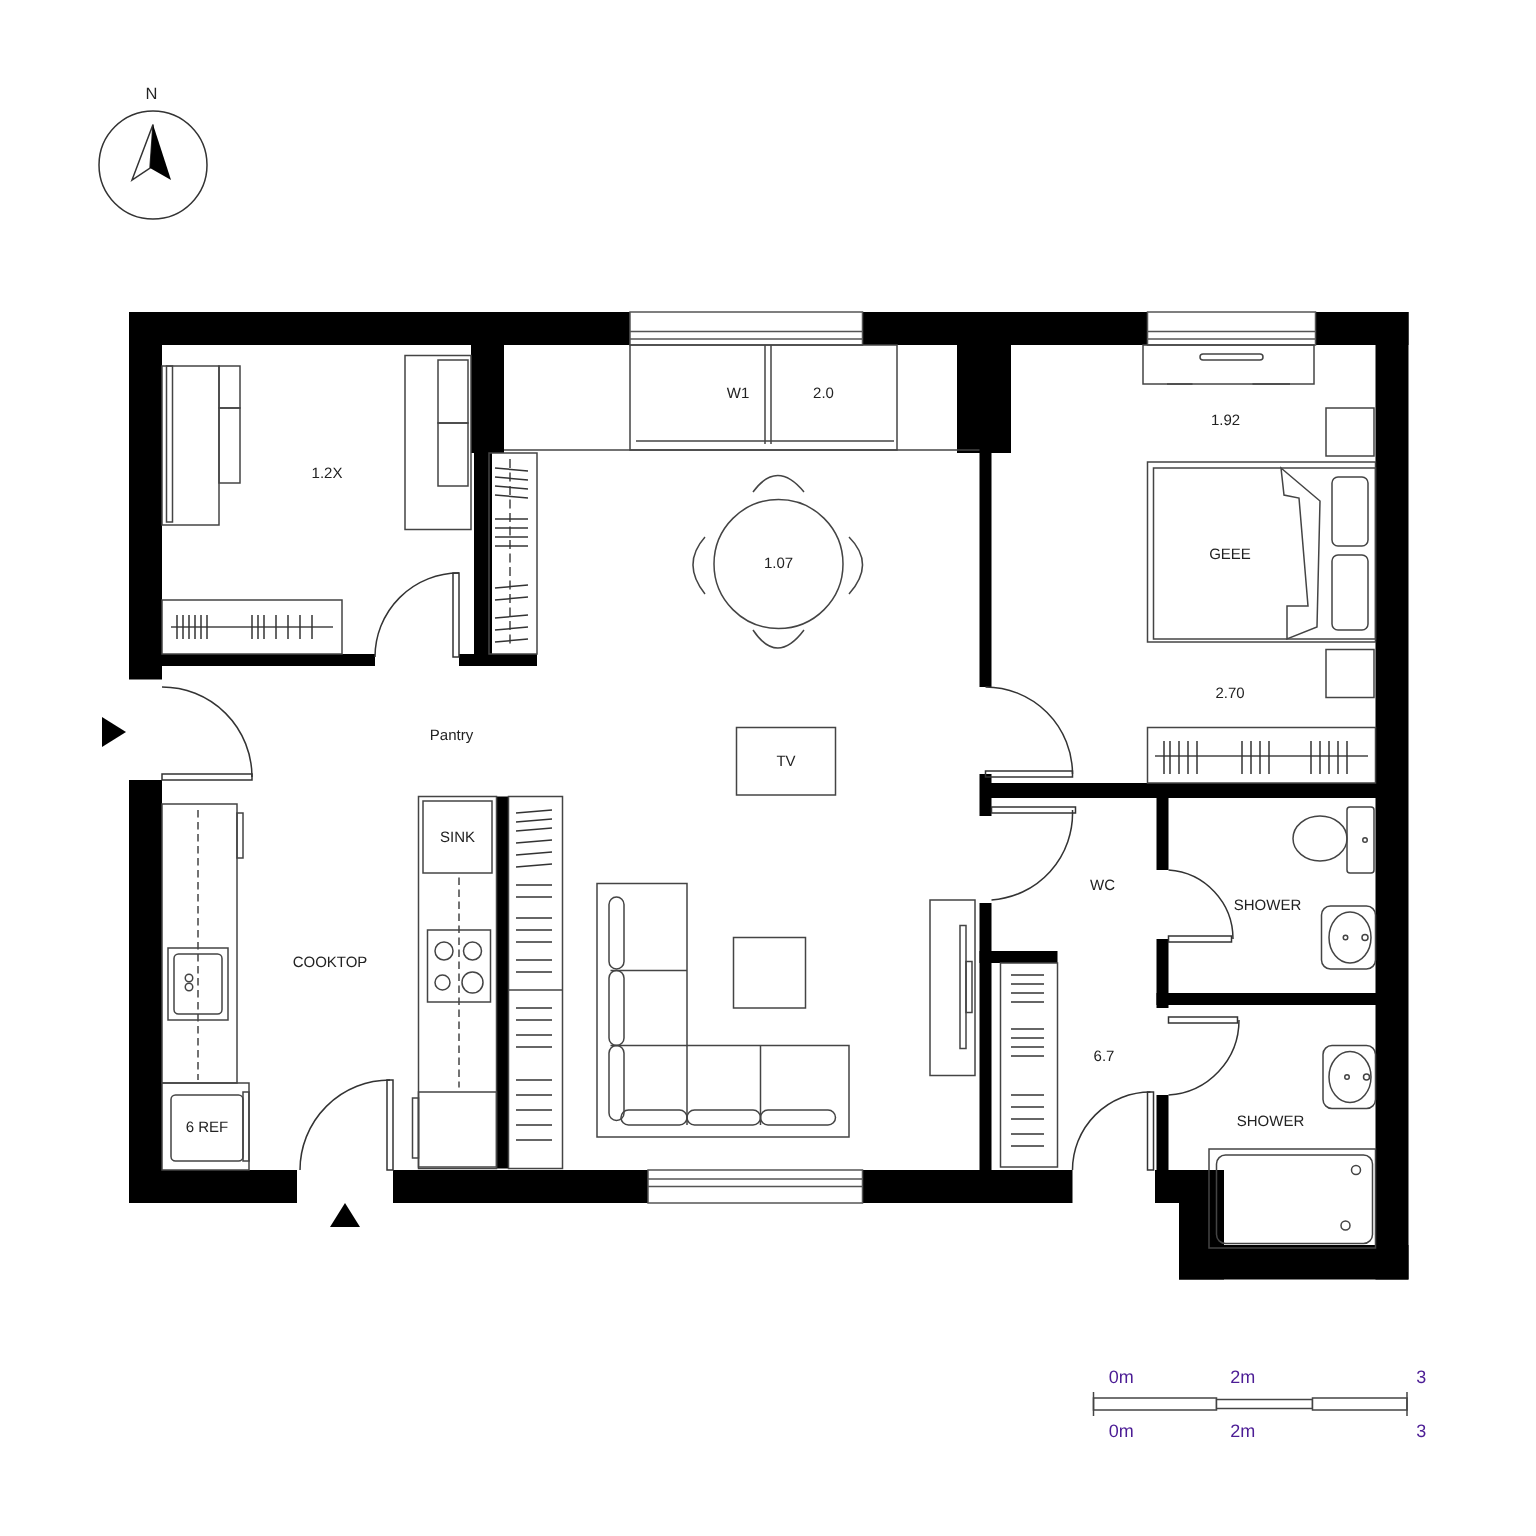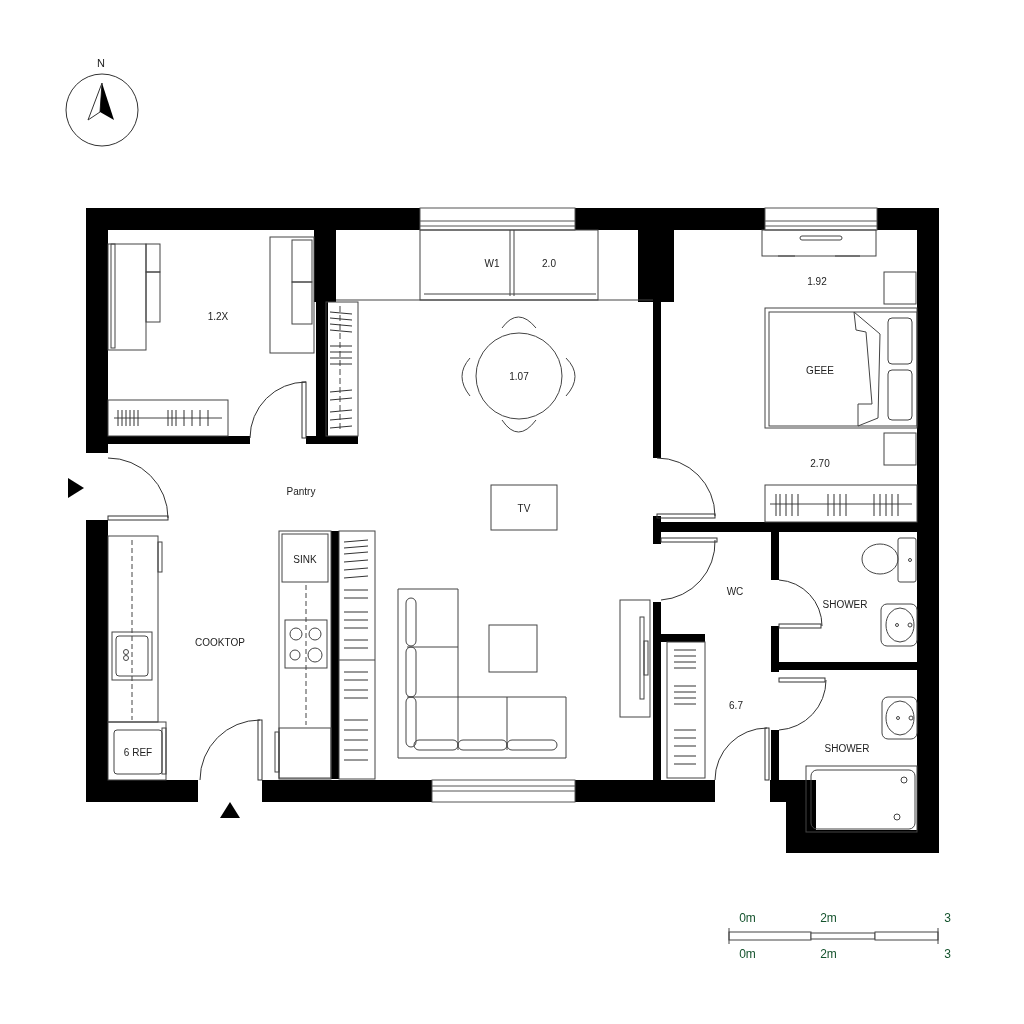--- a/index.html
+++ b/index.html
@@ -1,20 +1,20 @@
 <!DOCTYPE html>
 <html><head>
 <meta charset="utf-8">
 <style>
   html, body { margin:0; padding:0; background:#ffffff; }
   body { width:1024px; height:1024px; position:relative; overflow:hidden; font-family:"Liberation Sans", sans-serif; }
   svg.plan { position:absolute; left:0; top:0; width:1024px; height:1024px; }
   .lbl { position:absolute; font-family:"Liberation Sans", sans-serif; font-size:10px; color:#222; white-space:nowrap; transform:translate(-50%,-50%); }
   .lbl.big { font-size:11px; }
-  .scale-lbl { position:absolute; font-family:"Liberation Sans", sans-serif; font-size:12px; color:#14532d; transform:translate(-50%,-50%);padding-left:23px; }
+  .scale-lbl { position:absolute; font-family:"Liberation Sans", sans-serif; font-size:12px; color:#4c1d95; transform:translate(-50%,-50%);padding-left:23px; }
 </style>
 </head>
 <body>
 
 <svg class="plan" viewBox="0 0 1024 1024" xmlns="http://www.w3.org/2000/svg">
 
   <g>
     <circle cx="102" cy="110" r="36" fill="none" stroke="#333" stroke-width="1"></circle>
     <polygon points="102,83 88,120 100,112" fill="#fff" stroke="#333" stroke-width="1"></polygon>
     <polygon points="102,83 100,112 114,120" fill="#000"></polygon>

